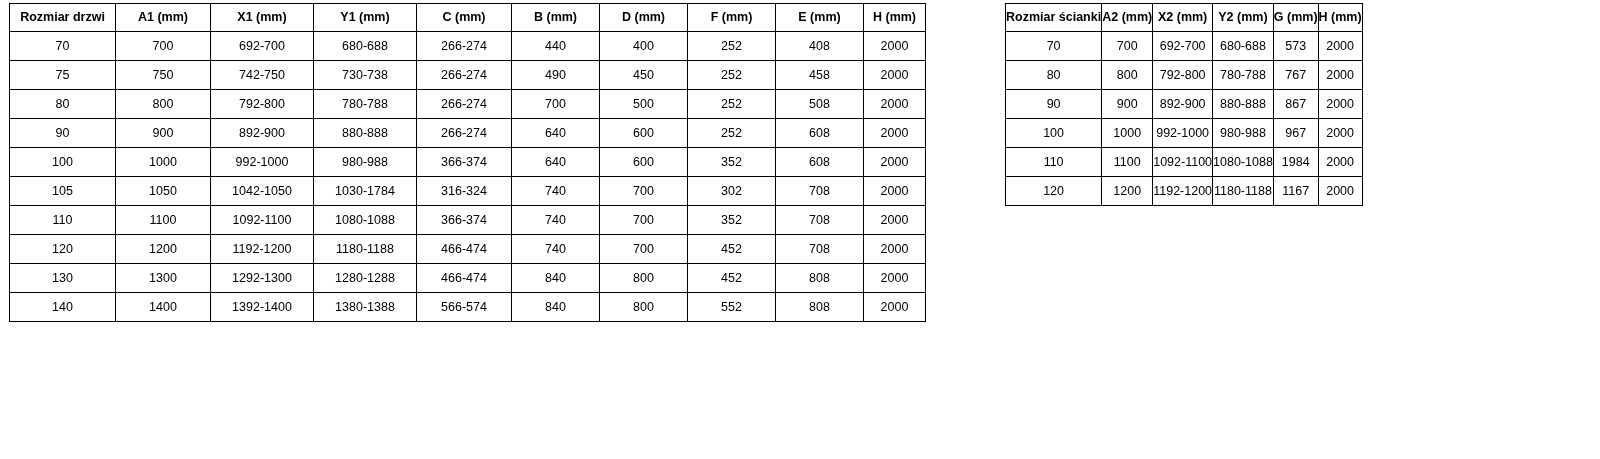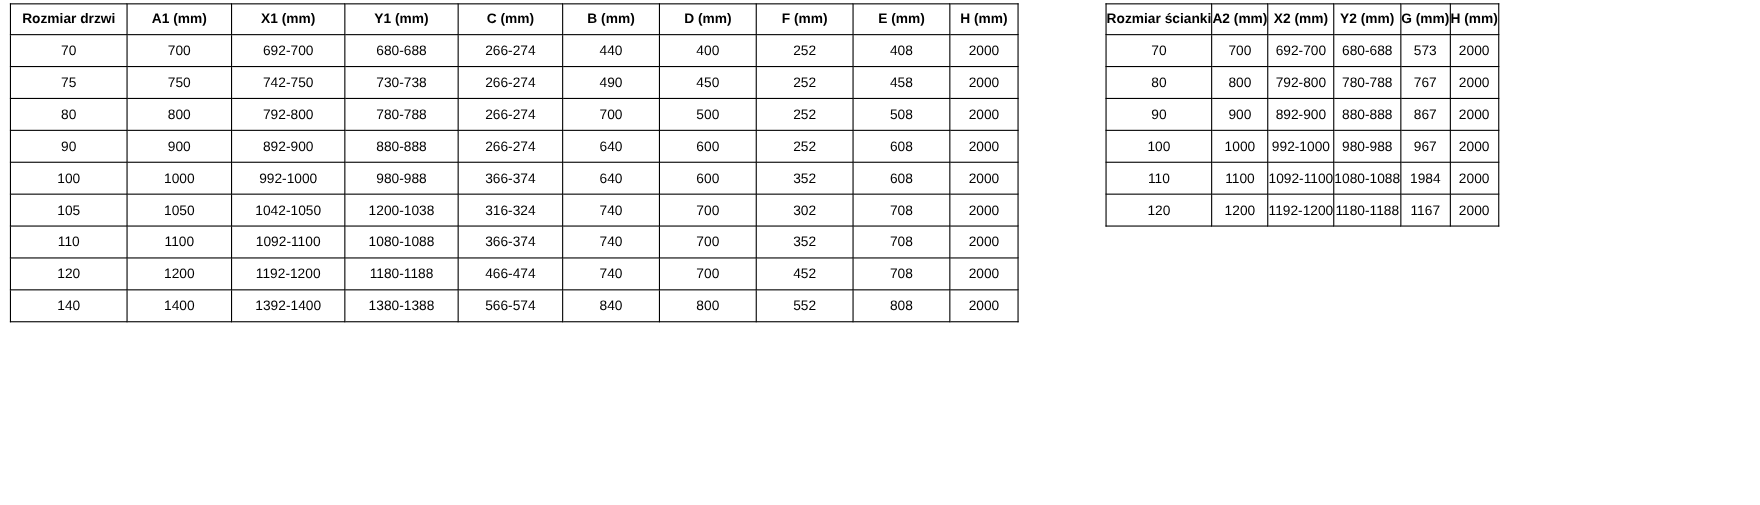--- a/index.html
+++ b/index.html
@@ -163,21 +163,21 @@
           <td>640</td>
           <td>600</td>
           <td>352</td>
           <td>608</td>
           <td>2000</td>
         </tr>
         <tr>
           <td>105</td>
           <td>1050</td>
           <td>1042-1050</td>
-          <td>1200-1038</td>
+          <td>1030-1784</td>
           <td>316-324</td>
           <td>740</td>
           <td>700</td>
           <td>302</td>
           <td>708</td>
           <td>2000</td>
         </tr>
         <tr>
           <td>110</td>
           <td>1100</td>
@@ -193,20 +193,32 @@
         <tr>
           <td>120</td>
           <td>1200</td>
           <td>1192-1200</td>
           <td>1180-1188</td>
           <td>466-474</td>
           <td>740</td>
           <td>700</td>
           <td>452</td>
           <td>708</td>
+          <td>2000</td>
+        </tr>
+        <tr>
+          <td>130</td>
+          <td>1300</td>
+          <td>1292-1300</td>
+          <td>1280-1288</td>
+          <td>466-474</td>
+          <td>840</td>
+          <td>800</td>
+          <td>452</td>
+          <td>808</td>
           <td>2000</td>
         </tr>
         <tr>
           <td>140</td>
           <td>1400</td>
           <td>1392-1400</td>
           <td>1380-1388</td>
           <td>566-574</td>
           <td>840</td>
           <td>800</td>

